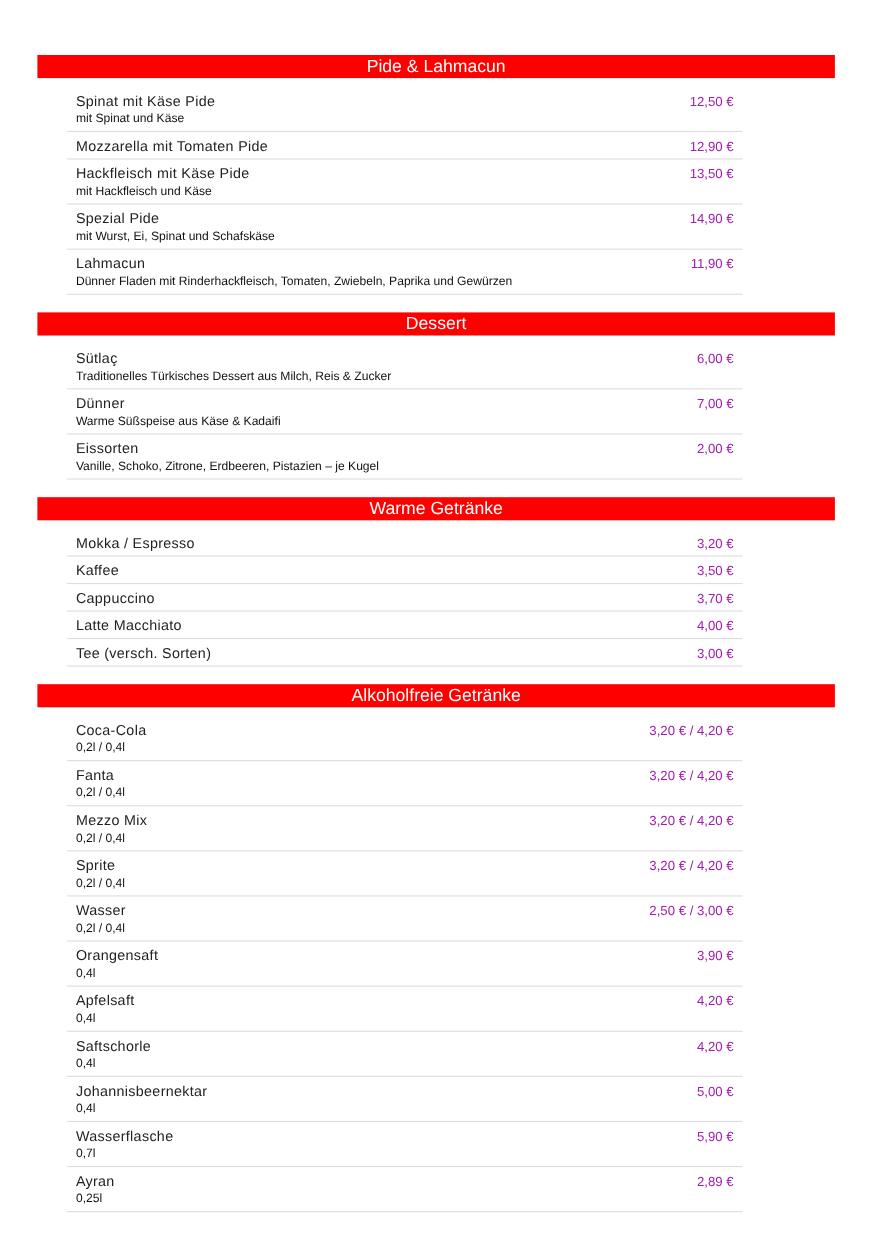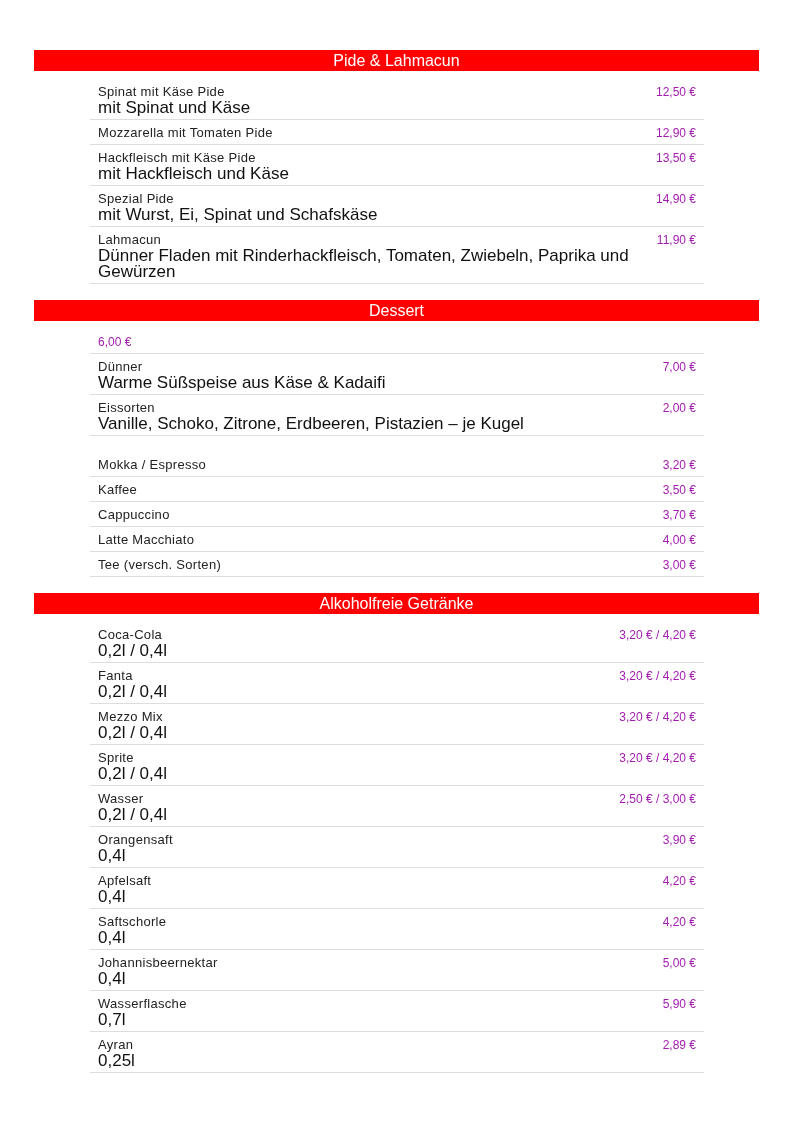--- a/index.html
+++ b/index.html
@@ -28,21 +28,21 @@
       margin-left: 34px;
       width: 725px;
       height: 21px;
       background: #ff0000;
       color: #ffffff;
       font-size: 16px;
       line-height: 22px;
       text-align: center;
     }
     .items {
-      margin-left: 90px;
+      margin-left: 61px;
       width: 614px;
       margin-top: 8px;
     }
     .item {
       display: flex;
       justify-content: space-between;
       align-items: flex-start;
       border-bottom: 1px solid #dddddd;
       padding: 5px 8px 3px 8px;
     }
@@ -50,21 +50,21 @@
       display: flex;
       flex-direction: column;
     }
     .item-name {
       font-size: 13px;
       line-height: 16px;
       letter-spacing: 0.3px;
       color: #222222;
     }
     .item-desc {
-      font-size: 17px;
+      font-size: 11px;
       line-height: 16px;
       color: #111111;
     }
     .item-price {
       font-size: 12px;
       line-height: 16px;
       color: #a21caf;
       white-space: nowrap;
     }
   </style>
@@ -108,39 +108,44 @@
             <span class="item-desc">Dünner Fladen mit Rinderhackfleisch, Tomaten, Zwiebeln, Paprika und Gewürzen</span>
           </div>
           <span class="item-price">11,90 €</span>
         </div>
       </div>
     </div>
     <div class="section">
       <div class="section-header">Dessert</div>
       <div class="items">
         <div class="item">
+          <div class="item-text">
+            <span class="item-name">Sütlaç</span>
+            <span class="item-desc">Traditionelles Türkisches Dessert aus Milch, Reis &amp; Zucker</span>
+          </div>
           <span class="item-price">6,00 €</span>
         </div>
         <div class="item">
           <div class="item-text">
             <span class="item-name">Dünner</span>
             <span class="item-desc">Warme Süßspeise aus Käse &amp; Kadaifi</span>
           </div>
           <span class="item-price">7,00 €</span>
         </div>
         <div class="item">
           <div class="item-text">
             <span class="item-name">Eissorten</span>
             <span class="item-desc">Vanille, Schoko, Zitrone, Erdbeeren, Pistazien – je Kugel</span>
           </div>
           <span class="item-price">2,00 €</span>
         </div>
       </div>
     </div>
     <div class="section">
+      <div class="section-header">Warme Getränke</div>
       <div class="items">
         <div class="item">
           <div class="item-text">
             <span class="item-name">Mokka / Espresso</span>
           </div>
           <span class="item-price">3,20 €</span>
         </div>
         <div class="item">
           <div class="item-text">
             <span class="item-name">Kaffee</span>

